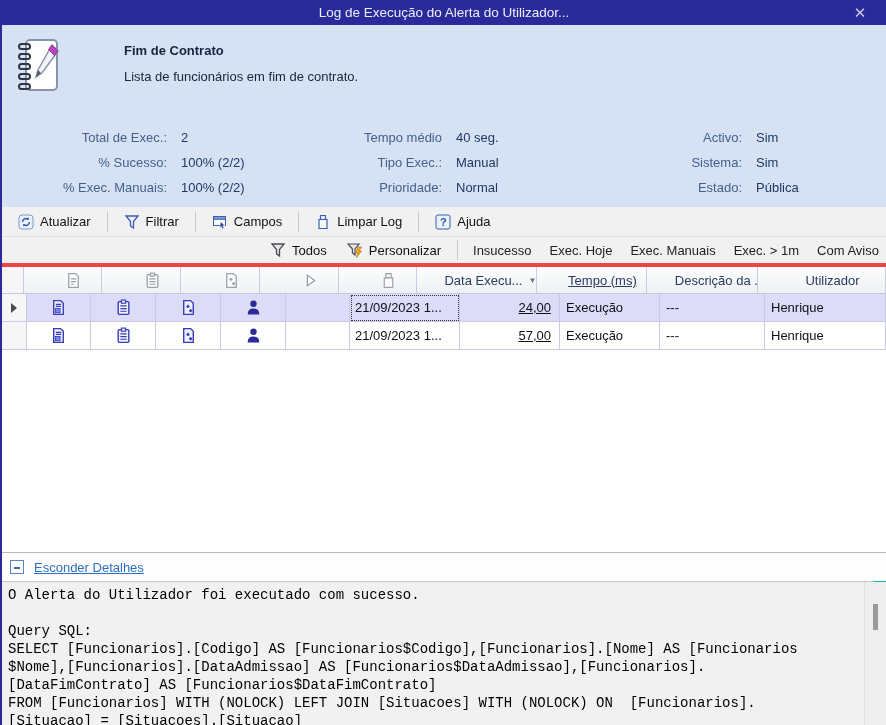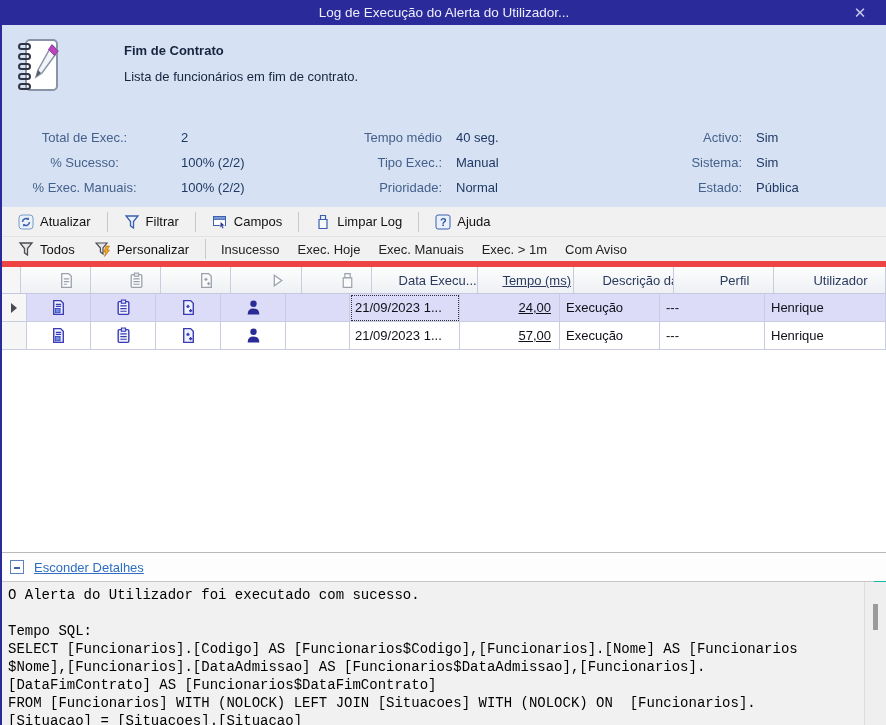--- a/index.html
+++ b/index.html
@@ -17,27 +17,27 @@
   
   .header-panel{position:absolute;top:25px;left:0;right:0;height:182px;background:#d6e2f3;}
   .alert-icon{position:absolute;left:12px;top:12px;width:52px;height:58px;}
   .alert-title{position:absolute;left:122px;top:18px;font-weight:bold;color:#17233f;}
   .alert-desc{position:absolute;left:122px;top:44px;color:#17233f;}
   .stats{position:absolute;left:0;top:100px;right:0;}
   .stat-col{position:absolute;top:0;}
   .stat-col.c1{left:0;}  .stat-col.c2{left:295px;} .stat-col.c3{left:595px;}
   .srow{display:flex;height:25px;align-items:center;}
   .slabel{display:inline-block;text-align:right;color:#44608c;}
-  .c1 .slabel{width:165px;text-align:center;} .c2 .slabel{width:145px;} .c3 .slabel{width:145px;}
+  .c1 .slabel{width:165px;} .c2 .slabel{width:145px;} .c3 .slabel{width:145px;}
   .sval{margin-left:14px;color:#1f3864;}
   
   .toolbar{position:absolute;left:0;right:0;background:#f1f1f1;display:flex;align-items:center;
     padding-left:8px;gap:4px;}
   .toolbar.t1{top:207px;height:30px;border-bottom:1px solid #e2e2e2;}
-  .toolbar.t2{top:237px;height:30px;border-bottom:6px solid #ef4444;}
+  .toolbar.t2{top:237px;height:30px;border-bottom:4px solid #ef4444;justify-content:flex-end;}
   .tbtn{display:flex;align-items:center;gap:6px;padding:3px 8px;border-radius:3px;color:#111;}
   .tsep{width:1px;height:20px;background:#c9c9c9;margin:0 4px;}
   .flat-btn{padding:3px 7px;color:#222;}
   .ticon{width:16px;height:16px;display:inline-block;}
   
   .gridwrap{position:absolute;top:267px;left:0;right:0;height:285px;background:#fff;}
   .grow{display:flex;width:100%;}
   .gh{height:27px;background:linear-gradient(#fdfdfd,#eff0f4);border-bottom:1px solid #c5c8de;gap:22px;}
   .gr{height:28px;}
   .cell{border-right:1px solid #c9ccdf;display:flex;align-items:center;justify-content:center;
@@ -262,21 +262,20 @@
               <path d="M5.5 1.5 h5 v4 h-5 Z" fill="#fbfbfc" stroke="currentColor" stroke-width="1.1"></path>
               <path d="M4 5.5 h8 v9 h-8 Z" fill="#fbfbfc" stroke="currentColor" stroke-width="1.1"></path>
             </svg></span>
       </div>
       <div class="cell c-data">
         <span>Data Execu...</span>
         <span class="sort-arrow">▼</span>
       </div>
       <div class="cell c-tempo">Tempo (ms)</div>
       <div class="cell c-desc">Descrição da ...</div>
-      <div class="cell c-perfil">Perfil</div>
       <div class="cell c-util">Utilizador</div>
     </div>
 
     <div class="grow gr selected">
       <div class="cell c-ind">
           <span class="ind-arrow"></span>
         </div>
       <div class="cell c-i1">
         <span class="icon16 ic-blue"><svg viewBox="0 0 16 16" width="17" height="17">
               <path d="M3.5 1.5 h6.5 l2.5 2.5 v10.5 h-9 Z" fill="#eef2fd" stroke="currentColor" stroke-width="1.3"></path>
@@ -349,21 +348,21 @@
   </div>
 
   <div class="details-bar">
     <span class="collapse-btn"></span>
     <a class="details-link" href="#">Esconder Detalhes</a>
   </div>
 
   <div class="log">
     <div class="log-line">O Alerta do Utilizador foi executado com sucesso.</div>
     <div class="log-line"></div>
-    <div class="log-line">Tempo SQL:</div>
+    <div class="log-line">Query SQL:</div>
     <div class="log-line">SELECT [Funcionarios].[Codigo] AS [Funcionarios$Codigo],[Funcionarios].[Nome] AS [Funcionarios</div>
     <div class="log-line">$Nome],[Funcionarios].[DataAdmissao] AS [Funcionarios$DataAdmissao],[Funcionarios].</div>
     <div class="log-line">[DataFimContrato] AS [Funcionarios$DataFimContrato]</div>
     <div class="log-line">FROM [Funcionarios] WITH (NOLOCK) LEFT JOIN [Situacoes] WITH (NOLOCK) ON  [Funcionarios].</div>
     <div class="log-line">[Situacao] = [Situacoes].[Situacao]</div>
   </div>
   <div class="vscroll">
     <div class="vthumb"></div>
   </div>
 

